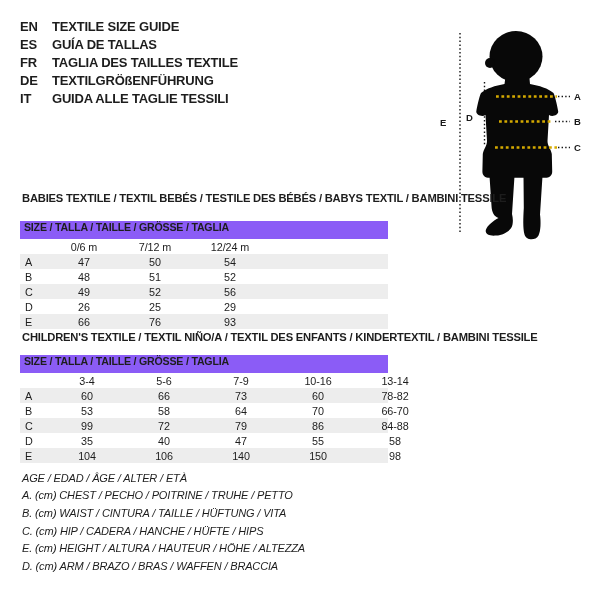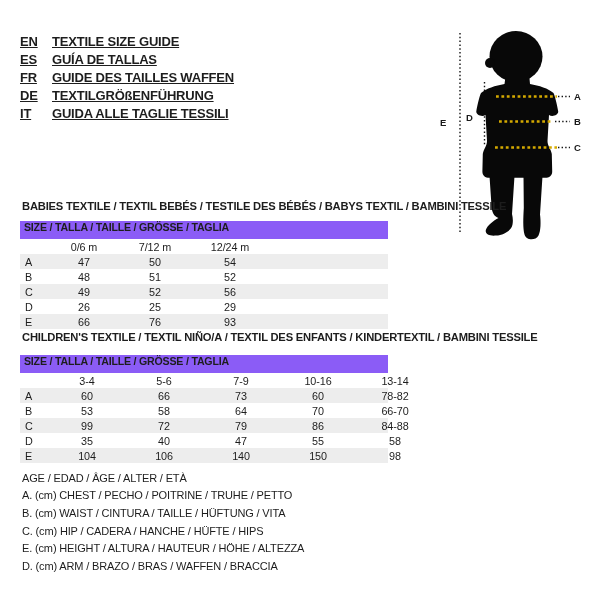--- a/index.html
+++ b/index.html
@@ -1,39 +1,39 @@
 <!DOCTYPE html>
 <html><head>
 <meta charset="utf-8">
 <style>
   html,body{margin:0;padding:0;}
   .page{
     position:relative;width:600px;height:600px;background:#ffffff;overflow:hidden;
     font-family:"Liberation Sans","DejaVu Sans",sans-serif;color:#1d1d1d;
   }
   
-  .langs{position:absolute;left:20px;top:33px;text-decoration:underline;}
+  .langs{position:absolute;left:20px;top:18px;}
   .lang-row{display:flex;height:17.8px;align-items:center;font-size:13px;font-weight:700;letter-spacing:-0.2px;}
   .lang-code{width:32px;flex:0 0 32px;}
   
   .figure-svg{position:absolute;left:425px;top:18px;width:175px;height:244px;}
   
   .tbl-title{position:absolute;left:22px;font-size:11.2px;font-weight:700;letter-spacing:-0.2px;white-space:nowrap;}
   .tbl{position:absolute;left:20px;width:368px;}
   .size-bar{height:18px;background:#8b5cf6;font-size:10.6px;font-weight:700;letter-spacing:-0.2px;
     line-height:13px;padding-left:4px;box-sizing:border-box;}
   .trow{display:grid;height:15px;align-items:center;font-size:10.8px;letter-spacing:-0.1px;gap:9px;}
   .babies-grid{grid-template-columns:24px 62px 62px 70px 1fr;}
   .children-grid{grid-template-columns:24px 68px 68px 68px 68px 68px 1fr;}
   .trow .cell{text-align:center;}
   .trow .row-label{text-align:left;padding-left:5px;}
   .trow.stripe{background:#ededed;}
   
   .legend{position:absolute;left:22px;top:469px;}
-  .legend-line{height:17.6px;font-size:11px;letter-spacing:-0.15px;white-space:nowrap;display:flex;align-items:center;}
+  .legend-line{height:17.6px;font-size:11px;letter-spacing:-0.15px;white-space:nowrap;display:flex;align-items:center;font-style:italic;}
   
   .dot-vert{stroke:#141414;stroke-width:1.4;stroke-dasharray:1.5 2.3;fill:none;}
   .dash-yellow{stroke:#d4a900;stroke-width:2.4;stroke-dasharray:2.8 2.6;fill:none;}
   .dot-leader{stroke:#141414;stroke-width:1.3;stroke-dasharray:1.4 2.2;fill:none;}
   .sil{fill:#080808;}
   .fig-label{font-family:"Liberation Sans","DejaVu Sans",sans-serif;font-size:9.5px;font-weight:700;fill:#1a1a1a;}
 </style>
 </head>
 <body>
 
@@ -43,21 +43,21 @@
     <div class="lang-row">
       <span class="lang-code">EN</span>
       <span class="lang-label">TEXTILE SIZE GUIDE</span>
     </div>
     <div class="lang-row">
       <span class="lang-code">ES</span>
       <span class="lang-label">GUÍA DE TALLAS</span>
     </div>
     <div class="lang-row">
       <span class="lang-code">FR</span>
-      <span class="lang-label">GUIDE DES TAILLES WAFFEN</span>
+      <span class="lang-label">TAGLIA DES TAILLES TEXTILE</span>
     </div>
     <div class="lang-row">
       <span class="lang-code">DE</span>
       <span class="lang-label">TEXTILGRÖßENFÜHRUNG</span>
     </div>
     <div class="lang-row">
       <span class="lang-code">IT</span>
       <span class="lang-label">GUIDA ALLE TAGLIE TESSILI</span>
     </div>
   </div>
@@ -107,21 +107,21 @@
     <line class="dash-yellow" x1="495" y1="147.5" x2="557" y2="147.5"></line>
     <line class="dot-leader" x1="558" y1="147.5" x2="570" y2="147.5"></line>
 
     <text class="fig-label" x="574" y="100">A</text>
     <text class="fig-label" x="574" y="125">B</text>
     <text class="fig-label" x="574" y="151">C</text>
     <text class="fig-label" x="466" y="121">D</text>
     <text class="fig-label" x="440" y="125.5">E</text>
   </svg>
 
-  <div class="tbl-title" style="top:200px;">BABIES TEXTILE / TEXTIL BEBÉS / TESTILE DES BÉBÉS / BABYS TEXTIL / BAMBINI TESSILE</div>
+  <div class="tbl-title" style="top:192px;">BABIES TEXTILE / TEXTIL BEBÉS / TESTILE DES BÉBÉS / BABYS TEXTIL / BAMBINI TESSILE</div>
   <div class="tbl" style="top:221px;">
     <div class="size-bar">SIZE / TALLA / TAILLE / GRÖSSE / TAGLIA</div>
     <div id="babies-rows">
         <div class="trow babies-grid">
           <div class="row-label"></div>
           <div class="cell">0/6 m</div>
           <div class="cell">7/12 m</div>
           <div class="cell">12/24 m</div>
           <div class="cell"></div>
         </div>

